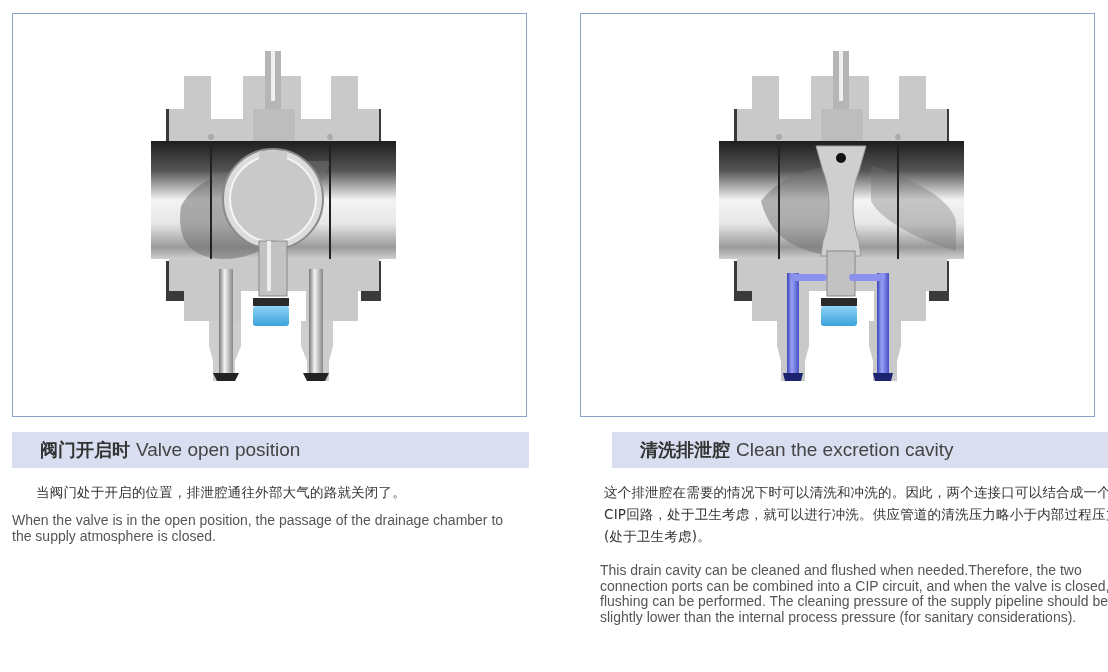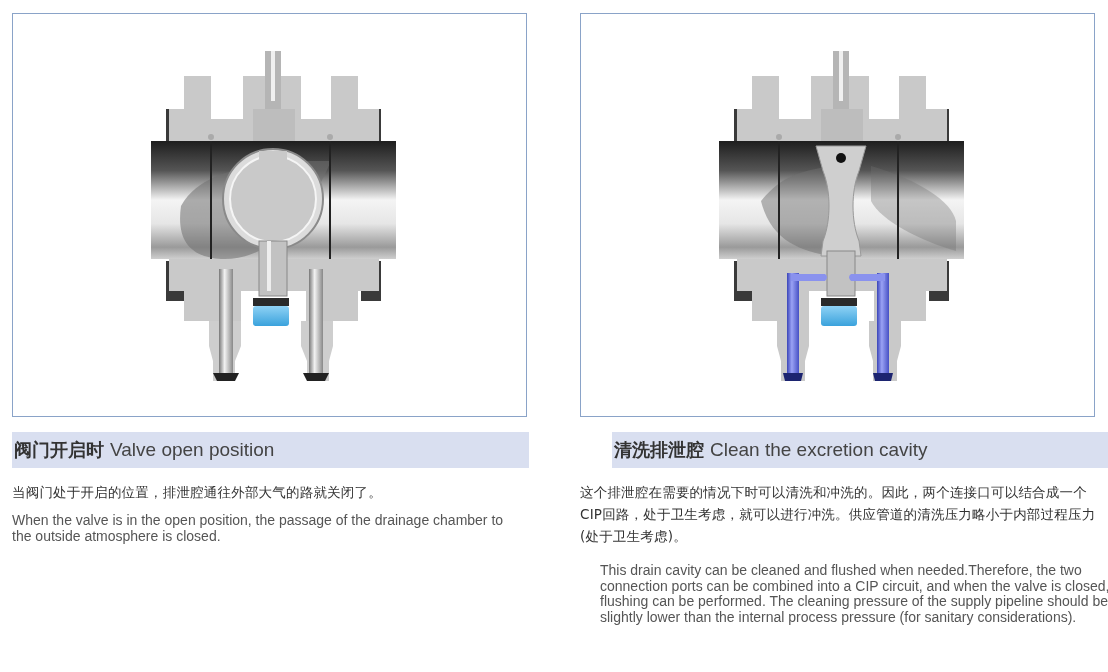--- a/index.html
+++ b/index.html
@@ -4,27 +4,27 @@
 <style>
   html, body { margin: 0; padding: 0; background: #ffffff; }
   body { width: 1108px; height: 672px; position: relative; overflow: hidden;
          font-family: "DejaVu Sans", "Liberation Sans", sans-serif; color: #444; }
   .frame { position: absolute; top: 13px; width: 515px; height: 404px;
            border: 1px solid #8aa3c8; background: #fff; box-sizing: border-box; }
   .frame.left { left: 12px; }
   .frame.right { left: 580px; }
   .frame svg { position: absolute; left: 0; top: 0; }
   .band { position: absolute; top: 432px; height: 36px; background: #d9dff0;
-          box-sizing: border-box; padding-left: 2px; line-height: 36px; white-space: nowrap; }
+          box-sizing: border-box; padding-left: 28px; line-height: 36px; white-space: nowrap; }
   .band.left { left: 12px; width: 517px; }
   .band.right { left: 580px; width: 517px; margin-left: 32px; }
   .band .zh { font-family: "DejaVu Sans", sans-serif; font-weight: bold; font-size: 18px; color: #333; }
   .band .en { font-family: "Liberation Sans", sans-serif; font-size: 19px; color: #444; margin-left: 6px; }
   .zhp { position: absolute; font-family: "DejaVu Sans", sans-serif; font-size: 13.5px;
-         color: #333; line-height: 22px; letter-spacing: 0.2px; }
+         color: #333; line-height: 22px; letter-spacing: 0.2px; margin-left: 24px; }
   .enp { position: absolute; font-family: "Liberation Sans", sans-serif; font-size: 14px;
          color: #555; line-height: 15.5px; }
   .lzh { left: 12px; top: 481px; width: 520px; }
   .len { left: 12px; top: 513px; width: 500px; }
   .rzh { left: 580px; top: 481px; width: 520px; }
   .ren { left: 600px; top: 563px; width: 520px; }
 </style>
 </head>
 <body>
 
@@ -94,21 +94,21 @@
       <rect x="308" y="300" width="14" height="75" fill="url(#tubeL)"></rect>
       <path d="M212 372 H238 L234 380 H216 Z" fill="#222"></path>
       <path d="M302 372 H328 L324 380 H306 Z" fill="#222"></path>
     </g>
   </svg>
 </div>
 <div class="band left">
   <span class="zh">阀门开启时</span><span class="en">Valve open position</span>
 </div>
 <div class="zhp lzh">当阀门处于开启的位置，排泄腔通往外部大气的路就关闭了。</div>
-<div class="enp len">When the valve is in the open position, the passage of the drainage chamber to the outside atmosphere is closed.</div>
+<div class="enp len">When the valve is in the open position, the passage of the drainage chamber to the supply atmosphere is closed.</div>
 
 <div class="frame right">
   <svg width="515" height="404" viewBox="0 0 515 404">
     <defs>
       <linearGradient id="pipeR" x1="0" y1="0" x2="0" y2="1">
         <stop offset="0" stop-color="#1e1e1e"></stop>
         <stop offset="0.25" stop-color="#555"></stop>
         <stop offset="0.5" stop-color="#f4f4f4"></stop>
         <stop offset="0.7" stop-color="#e6e6e6"></stop>
         <stop offset="0.9" stop-color="#9a9a9a"></stop>

